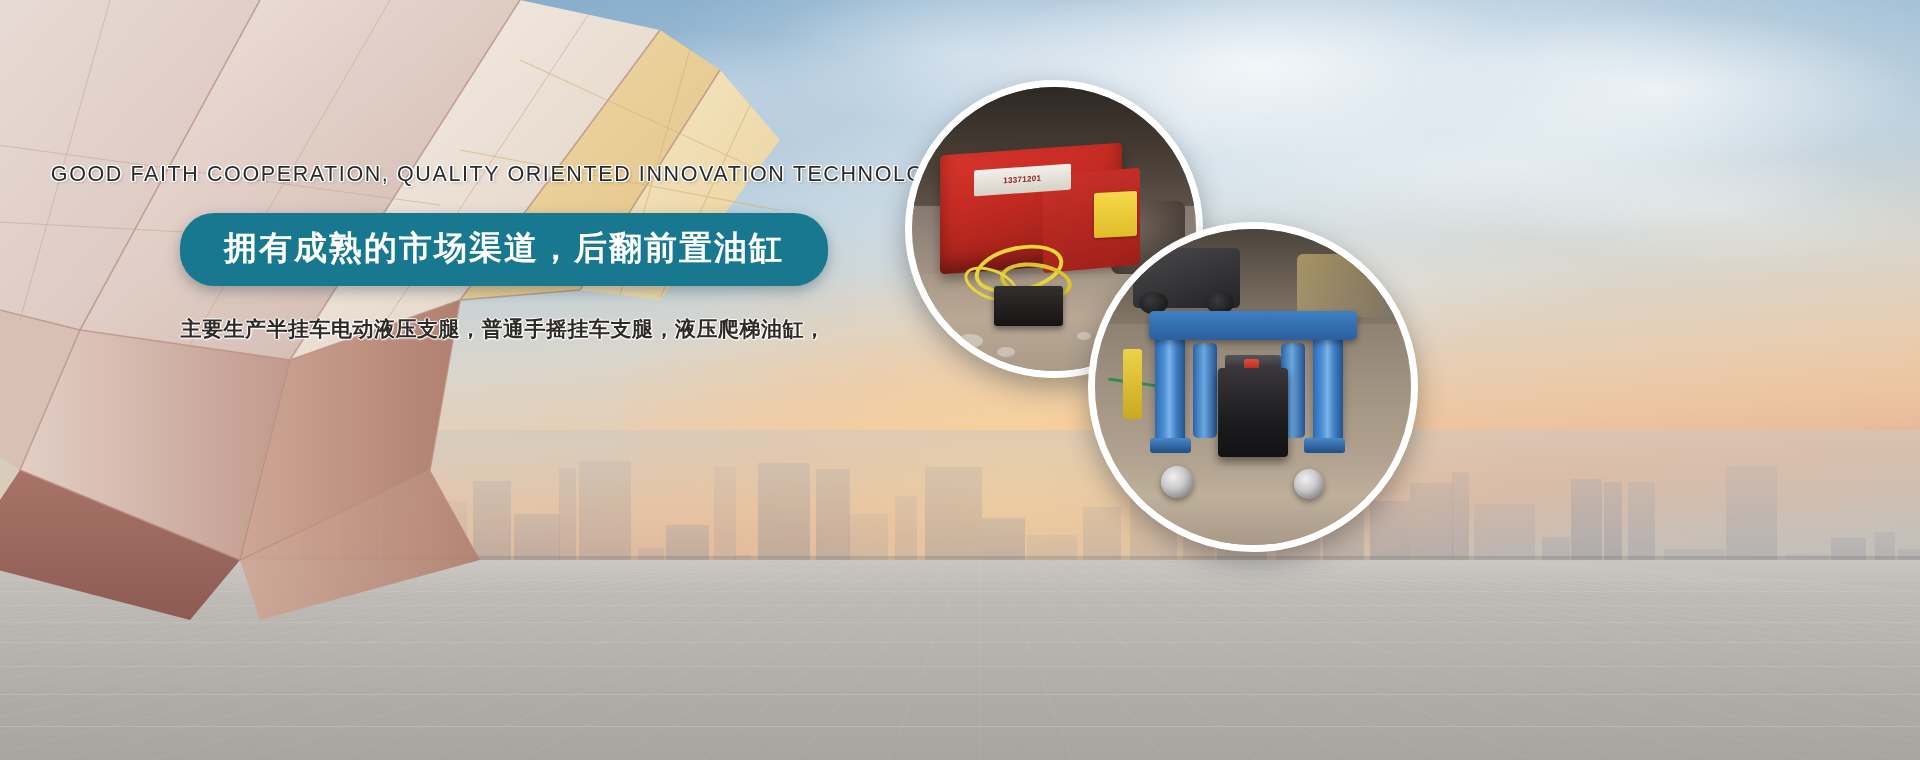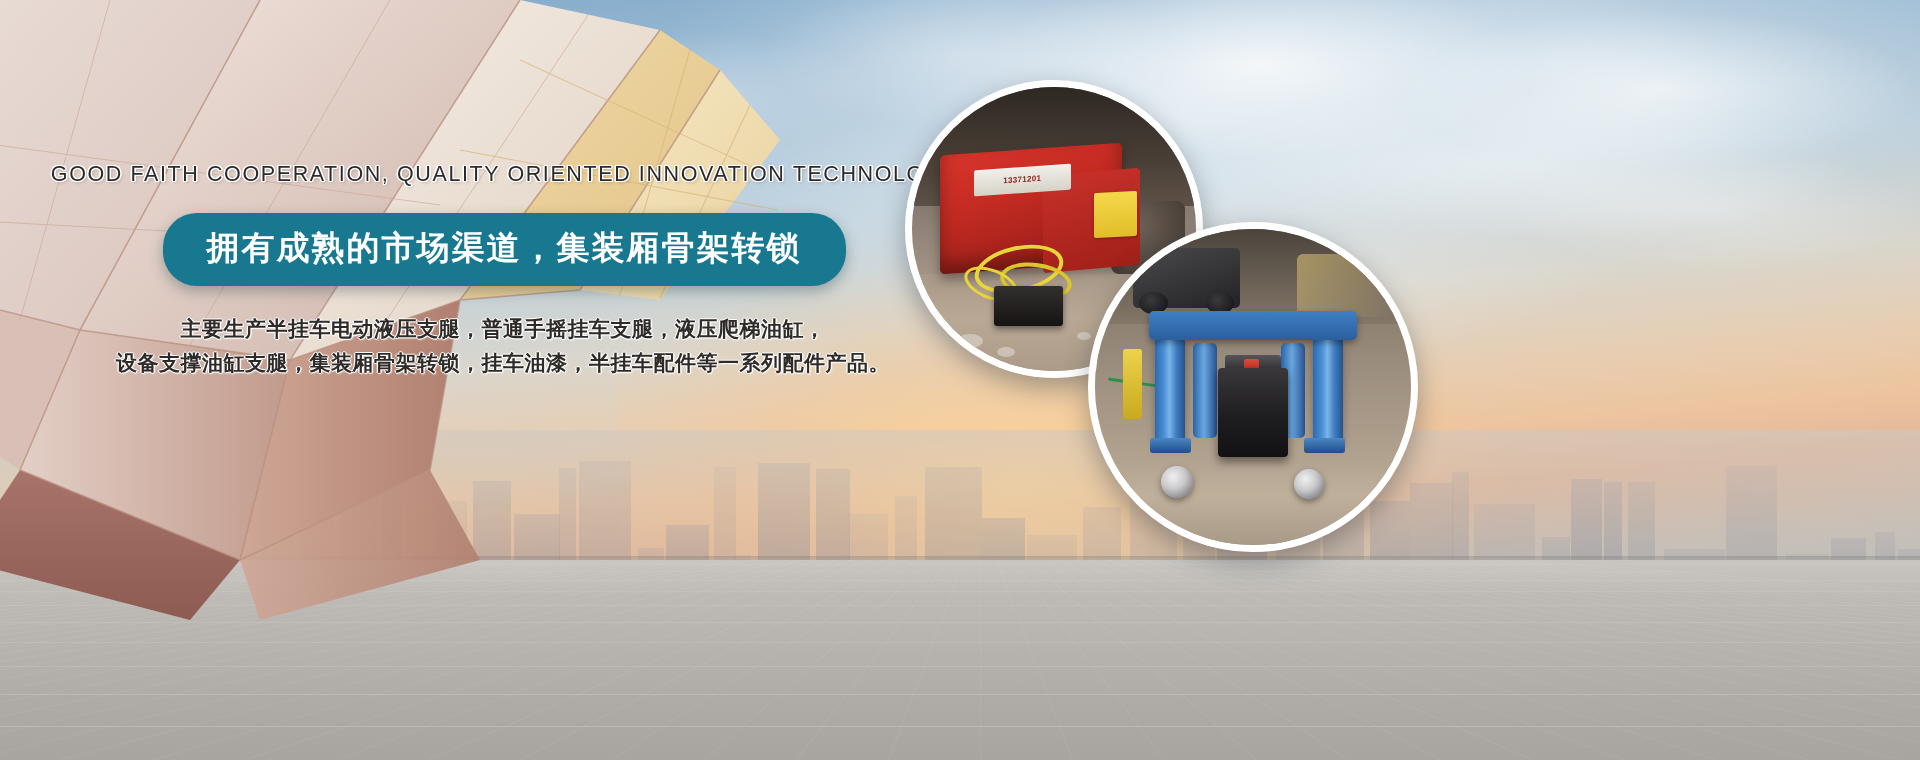--- a/index.html
+++ b/index.html
@@ -133,21 +133,21 @@
   .desc {
     margin-top:26px;
     font-size:21px; line-height:1.62; color:#2e2a28; font-weight:bold;
     letter-spacing:.5px;
     text-shadow:
       1.2px 0 0 rgba(255,255,255,.95),-1.2px 0 0 rgba(255,255,255,.95),
       0 1.2px 0 rgba(255,255,255,.95),0 -1.2px 0 rgba(255,255,255,.95),
       1px 1px 2px rgba(255,255,255,.8);
     padding-left:6px;
   }
-  .desc div { white-space:nowrap; }
+  .desc div { white-space:nowrap;margin-top:10px; }
 
   
   .photo {
     position:absolute; border-radius:50%;
     border:7px solid #ffffff;
     box-shadow:0 10px 26px rgba(40,50,60,.38);
     overflow:hidden;
   }
   .photo-red { left:905px; top:80px;  width:298px; height:298px; }
   .photo-blue{ left:1088px; top:222px; width:330px; height:330px; }
@@ -528,25 +528,24 @@
       <line x1="730" y1="50" x2="660" y2="295"></line>
       <line x1="790" y1="105" x2="700" y2="298"></line>
       <line x1="560" y1="60" x2="810" y2="175"></line>
       <line x1="500" y1="150" x2="818" y2="210"></line>
     </g>
   </svg>
 
   <div class="textblock">
     <div class="subtitle-en">GOOD FAITH COOPERATION, QUALITY ORIENTED INNOVATION TECHNOLOGY</div>
     <div class="pill-wrap">
-      <span class="pill">拥有成熟的市场渠道，集装厢骨架转锁</span>
+      <span class="pill">拥有成熟的市场渠道，后翻前置油缸</span>
     </div>
     <div class="desc">
       <div>主要生产半挂车电动液压支腿，普通手摇挂车支腿，液压爬梯油缸，</div>
-      <div>设备支撑油缸支腿，集装厢骨架转锁，挂车油漆，半挂车配件等一系列配件产品。</div>
     </div>
   </div>
 
   <div class="photo photo-red">
     <div class="pr-bg"></div>
     <div class="pr-wall"></div>
     <div class="pr-ground"></div>
     <div class="pr-drum"></div>
     <div class="pr-red"></div>
     <div class="pr-red2"></div>

